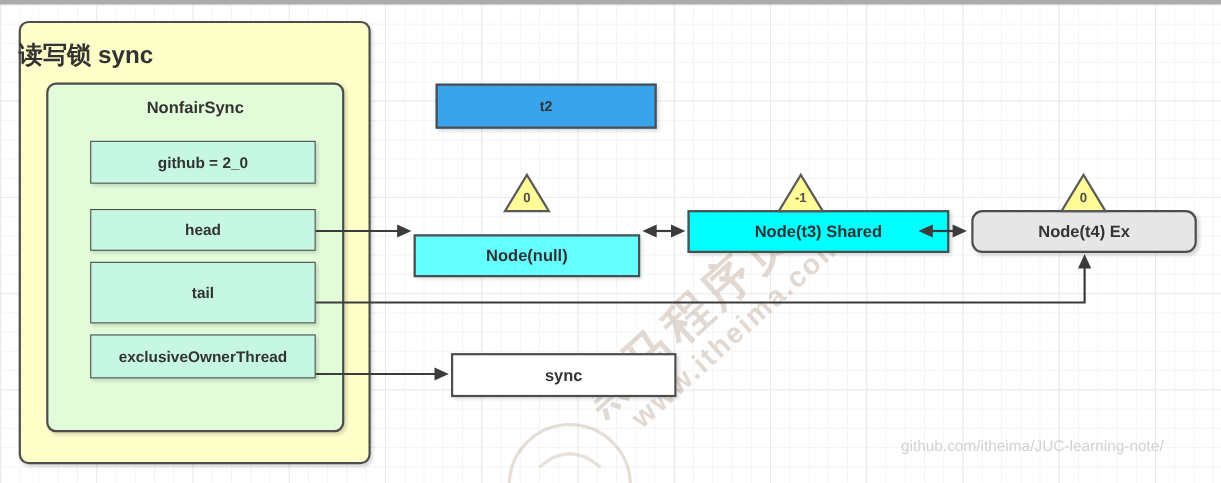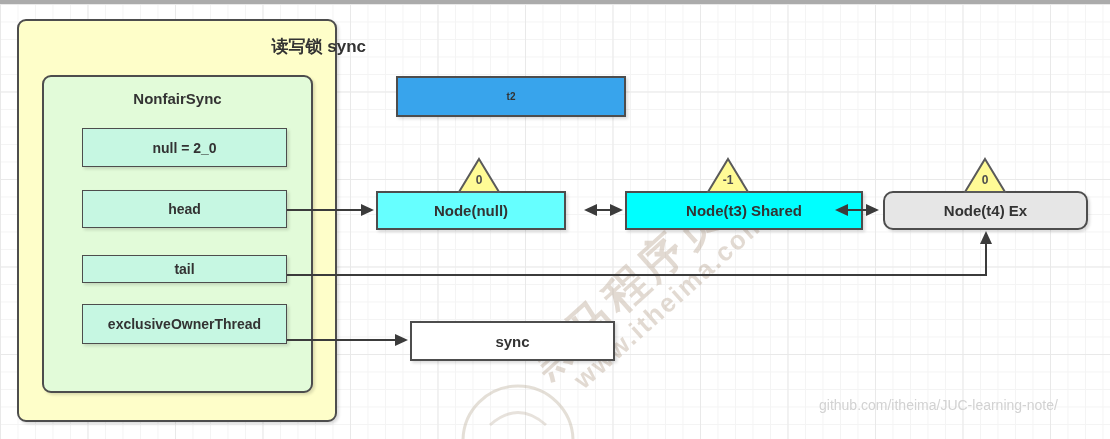--- a/index.html
+++ b/index.html
@@ -14,33 +14,33 @@
       linear-gradient(90deg,#f4f4f4 1px, transparent 1px);
     background-size:87.5px 87.5px,87.5px 87.5px,17.5px 17.5px,17.5px 17.5px;
     background-position:0 4px,0 4px,0 4px,0 4px;
   }
   .topbar{position:absolute;left:0;top:0;width:1110px;height:4px;background:#ababab;z-index:6;}
   .box{position:absolute;box-sizing:border-box;border:2px solid #4d4d4d;
        display:flex;align-items:center;justify-content:center;
        font-weight:bold;color:#333;box-shadow:2px 2px 3px rgba(0,0,0,0.14);}
   .container-box{border-radius:9px;}
   .outer{left:17px;top:19px;width:320px;height:403px;background:#fefec9;z-index:2;}
-  .outer-title{position:absolute;left:17px;top:35px;width:320px;text-align:right;
-       font-size:17px;font-weight:bold;color:#333;z-index:3;padding-left:29px;}
+  .outer-title{position:absolute;left:17px;top:35px;width:320px;text-align:left;
+       font-size:22px;font-weight:bold;color:#333;z-index:3;}
   .inner{left:42px;top:75px;width:271px;height:318px;background:#e2fbd9;z-index:3;}
   .inner-title{position:absolute;left:42px;top:90px;width:271px;text-align:center;
        font-size:15px;font-weight:bold;color:#333;z-index:4;}
   .field{left:82px;width:205px;background:#c6f7e2;border-width:1.5px;font-size:14px;z-index:4;}
   .field-state{top:128px;height:39px;}
   .field-head{top:190px;height:38px;}
-  .field-tail{top:255px;height:28px;}
+  .field-tail{top:238px;height:56px;}
   .field-eot{top:304px;height:40px;}
-  .t2box{left:396px;top:76px;width:230px;height:41px;background:#38a4ec;font-size:10px;z-index:3;}
+  .t2box{left:396px;top:76px;width:201px;height:41px;background:#38a4ec;font-size:13px;z-index:3;}
   .node{top:191px;height:39px;font-size:15px;z-index:3;}
-  .node1{left:376px;width:190px;}
+  .node1{left:376px;width:206px;margin-top:22px;}
   .node2{left:625px;width:238px;}
   .node3{left:883px;width:205px;}
   .nullbox{left:410px;top:321px;width:205px;height:40px;background:#ffffff;font-size:15px;z-index:3;}
   .tri{position:absolute;width:46px;height:38px;z-index:4;}
   .tri svg{position:absolute;left:0;top:0;}
   .tri .tri-val{position:absolute;left:0;top:17px;width:46px;text-align:center;
        font-size:12px;font-weight:bold;color:#4d4d4d;}
   .tri1{left:456px;top:156px;}
   .tri2{left:705px;top:156px;}
   .tri3{left:962px;top:156px;}
@@ -71,21 +71,21 @@
   </svg>
   <div class="wm-github">github.com/itheima/JUC-learning-note/</div>
 
   <div class="box container-box outer"></div>
   <div class="outer-title">读写锁 sync</div>
 
   <div class="box container-box inner"></div>
   <div class="inner-title">NonfairSync</div>
 
   <div class="box field field-state">
-    <span>null = 2_0</span>
+    <span>github = 2_0</span>
   </div>
   <div class="box field field-head">
     <span>head</span>
   </div>
   <div class="box field field-tail">
     <span>tail</span>
   </div>
   <div class="box field field-eot">
     <span>exclusiveOwnerThread</span>
   </div>

